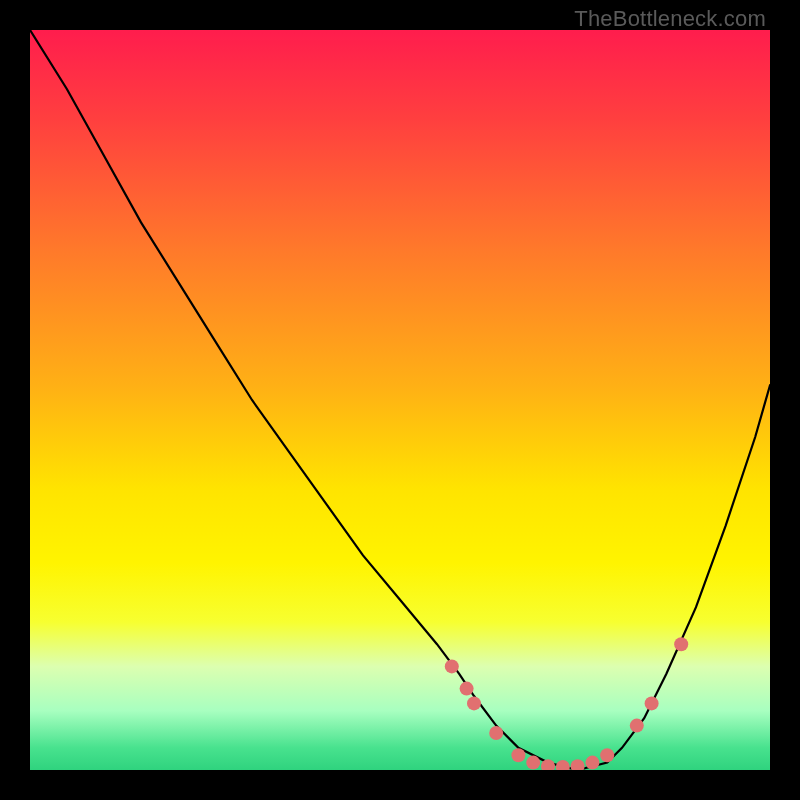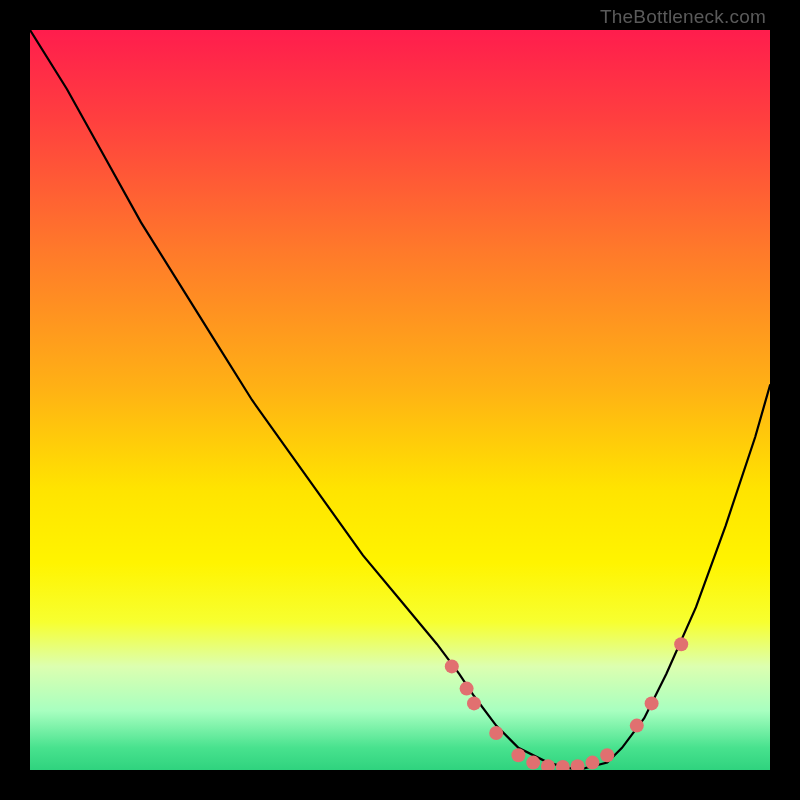--- a/index.html
+++ b/index.html
@@ -24,21 +24,21 @@
     left: 0;
     top: 0;
     width: 740px;
     height: 740px;
   }
   .watermark {
     position: absolute;
     top: 6px;
     right: 34px;
     color: #5a5a5a;
-    font-size: 19px;
+    font-size: 22px;
     font-weight: 500;
     letter-spacing: 0.2px;
   }
 </style>
 </head>
 <body>
 
 <div class="frame">
   <svg class="plot-area" viewBox="0 0 740 740" preserveAspectRatio="none">
     <defs>

